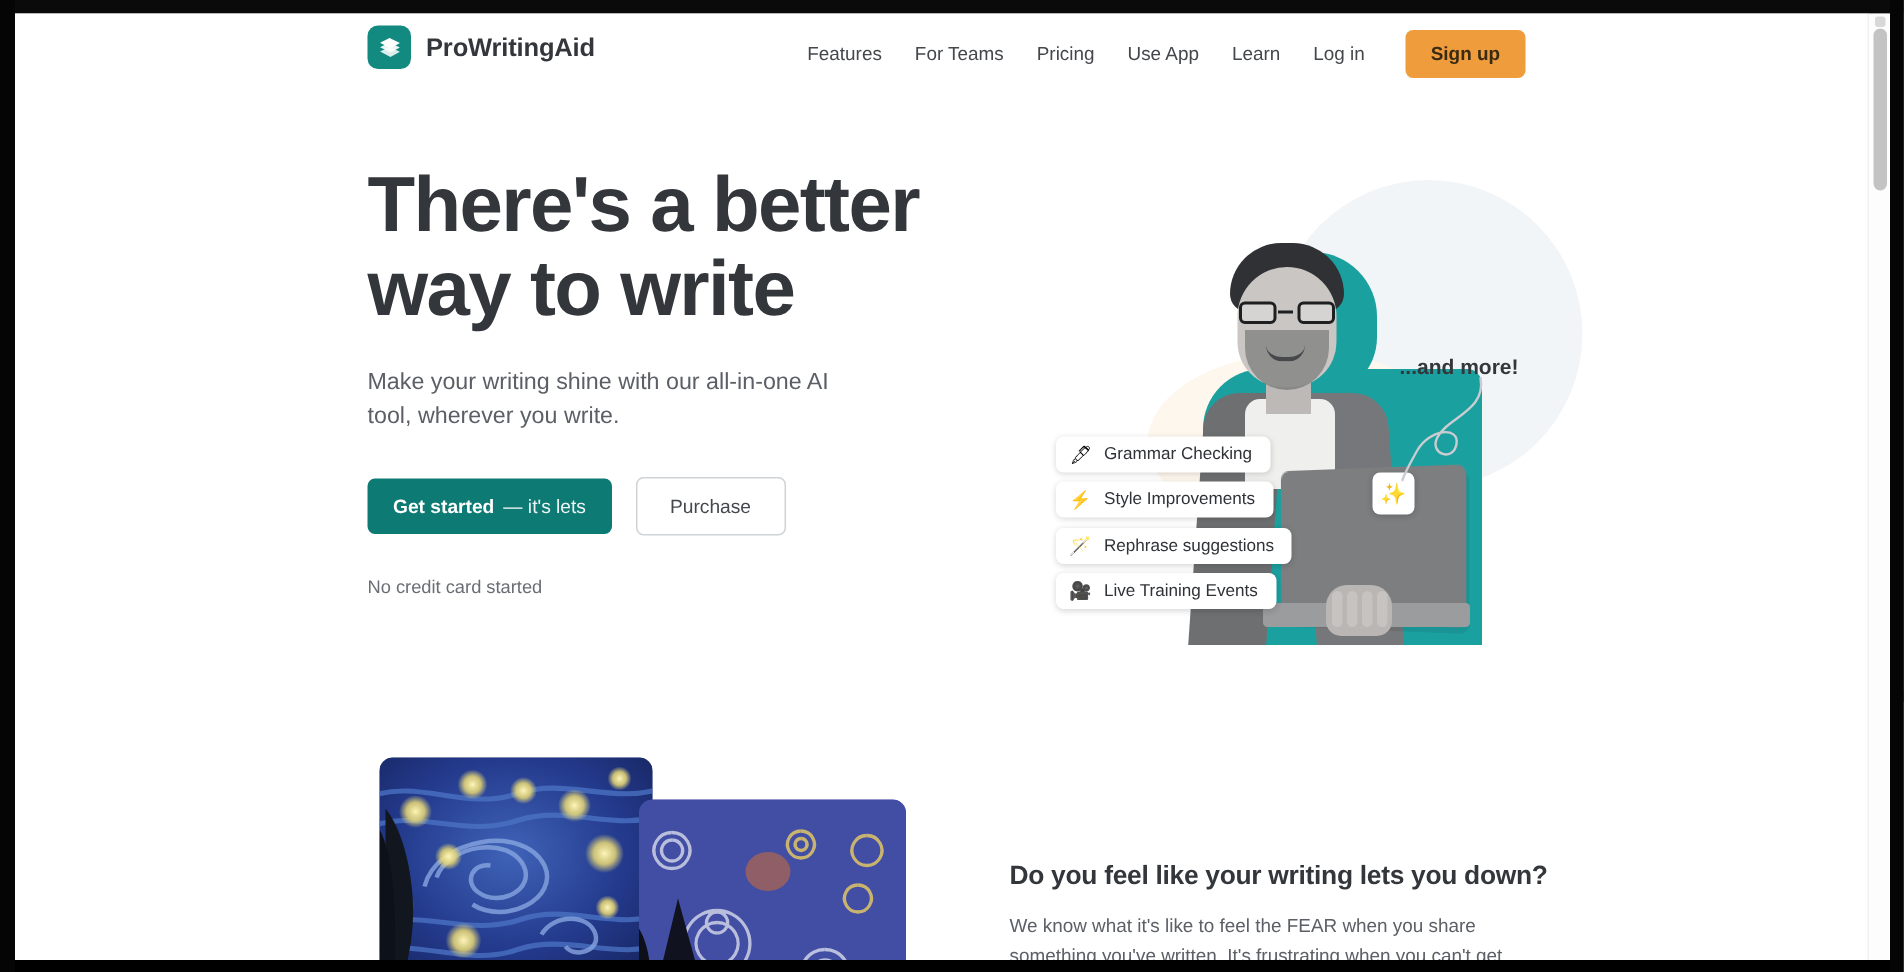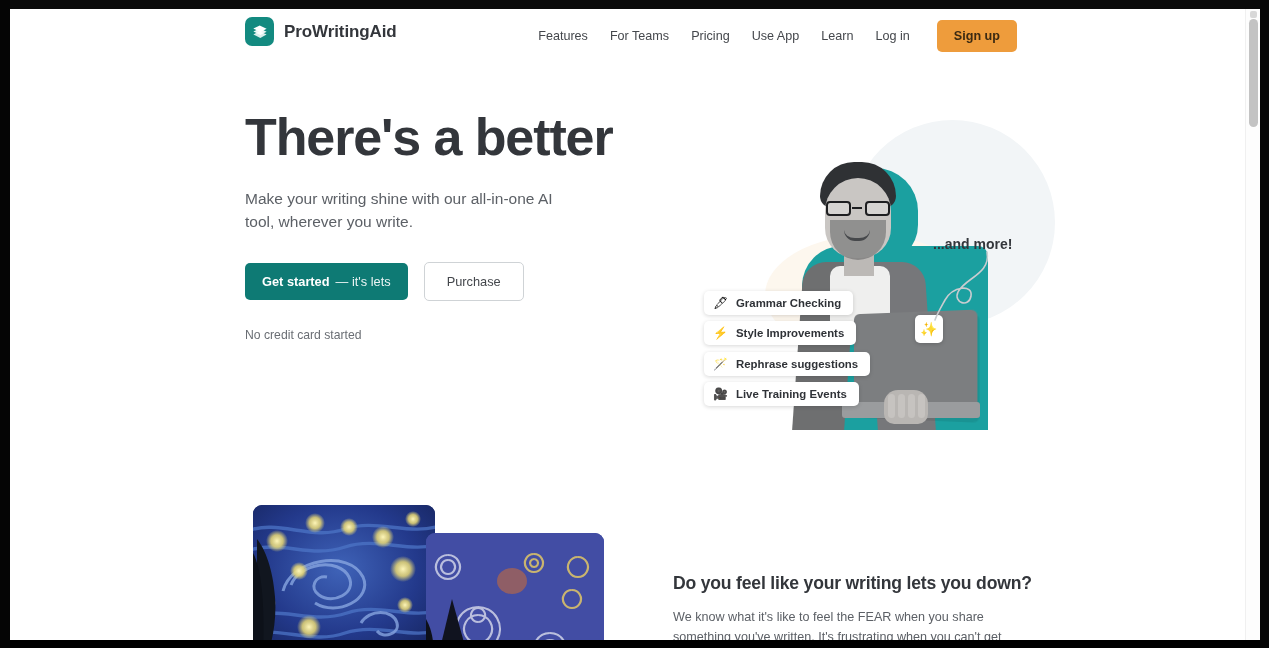--- a/index.html
+++ b/index.html
@@ -356,21 +356,21 @@
     padding: 6px 12px 6px 9px;
     display: flex;
     align-items: center;
     gap: 8px;
     white-space: nowrap;
     cursor: default;
   }
   .chip-label {
     font-size: 11.4px;
     color: #2f3237;
-    font-weight: 700;
+    font-weight: 400;
   }
   .chip-ico { font-size: 12px; line-height: 1; width: 15px; text-align: center; }
   .chip-1 { left: 34px; top: 181px; }
   .chip-2 { left: 34px; top: 211px; }
   .chip-3 { left: 34px; top: 242px; }
   .chip-4 { left: 34px; top: 272px; }
 
   .sparkle-badge {
     position: absolute;
     left: 245px; top: 205px;
@@ -487,20 +487,21 @@
           <button class="btn-signup">Sign up</button>
         </div>
 
       </div>
 
       <div class="hero">
 
         <div class="hero-copy">
           <h1 class="hero-title">
             <span>There's a better</span><br>
+            <span>way to write</span>
           </h1>
           <p class="hero-sub">Make your writing shine with our all-in-one AI tool, wherever you write.</p>
 
           <div class="hero-actions">
             <button class="btn-primary">
               <span class="lbl">Get started</span><span class="note">— it's lets</span>
             </button>
             <button class="btn-outline">Purchase</button>
           </div>
 

